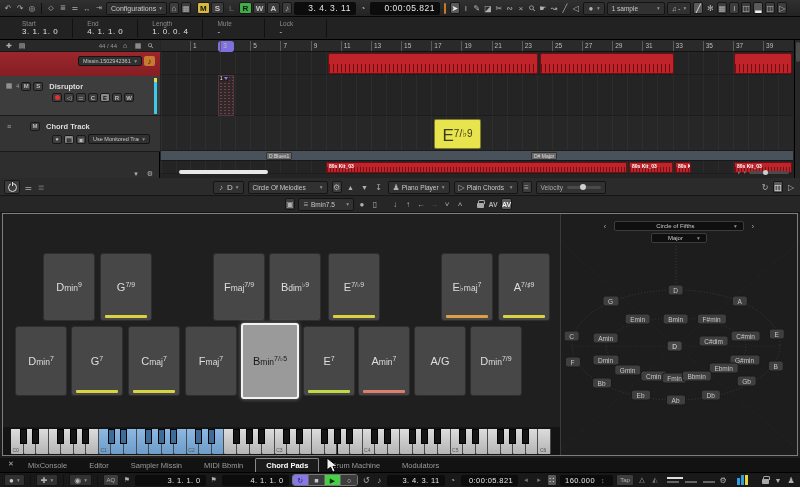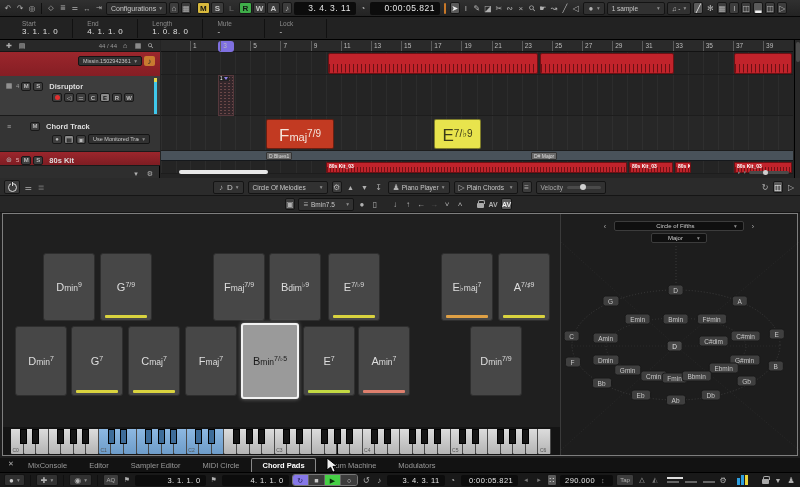--- a/index.html
+++ b/index.html
@@ -169,21 +169,21 @@
       <div class="iff">
         <span class="l">Start</span>
         <span class="v">3. 1. 1. 0</span>
       </div>
       <div class="iff">
         <span class="l">End</span>
         <span class="v">4. 1. 1. 0</span>
       </div>
       <div class="iff">
         <span class="l">Length</span>
-        <span class="v">1. 0. 8. 0</span>
+        <span class="v">1. 0. 0. 4</span>
       </div>
       <div class="iff">
         <span class="l">Mute</span>
         <span class="v">-</span>
       </div>
       <div class="iff">
         <span class="l">Lock</span>
         <span class="v">-</span>
       </div>
     </div>
@@ -241,29 +241,20 @@
           <span class="mbtn">●</span>
           <span class="mbtn on">▦</span>
           <span class="mbtn">▣</span>
           <div class="dd" style="height:10px;font-size:5.5px;width:62px;justify-content:space-between">
             <span style="overflow:hidden;white-space:nowrap;">Use Monitored Trac..</span>
             <span class="car">▾</span>
           </div>
         </div>
       </div>
 
-      <div class="trk" style="top:112px;height:14px;background:linear-gradient(#9b262c,#7e1d23);border-bottom:1px solid #1a1a1a;">
-        <div style="position:absolute;left:4px;top:2px;display:flex;gap:2px;align-items:center;">
-          <span class="ic sm">⊛</span>
-          <span style="color:#e8b5b5;font-size:6px;">5</span>
-          <span class="mbtn">M</span>
-          <span class="mbtn">S</span>
-          <span class="nm" style="margin-left:4px">80s Kit</span>
-        </div>
-      </div>
       <div style="position:absolute;right:4px;top:128px;display:flex;gap:4px;color:#888;">
         <span class="ic sm">▾</span>
         <span class="ic sm">⚙</span>
       </div>
     </div>
 
     <div id="events">
       <div class="evgrid"></div>
       <div id="ruler">
         <div id="locator"></div>
@@ -295,21 +286,20 @@
         </div>
       <div class="lane" style="top:35px;height:41px;border-bottom:1px solid #1d1d1d;">
         <div style="position:absolute;left:57px;top:0;width:16px;height:41px;background:#33262a;border:1px solid #55383c;background-image:radial-gradient(#6b4848 .5px,transparent .6px);background-size:4px 3px;">
           <div style="position:absolute;left:0;top:0;display:flex;align-items:center;gap:1px;background:#222;padding:0 1px;">
             <span style="font-size:4.5px;color:#fff">1</span>
             <span style="width:0;height:0;border-left:2px solid transparent;border-right:2px solid transparent;border-top:3px solid #8f80e8;"></span>
           </div>
         </div>
       </div>
       <div class="lane" id="chordLane" style="top:76px;height:35px;border-bottom:1px solid #1d1d1d;background:rgba(255,255,255,.015);">
-          <div class="cev" style="left: 105px; width: 68px; background: rgb(194, 58, 34); color: rgb(244, 228, 218);"><span class="ce-root">F</span><span class="ce-q">maj</span><span class="ce-sup">7/9</span></div>
           <div class="cev" style="left: 273px; width: 47px; background: rgb(232, 228, 77); color: rgb(58, 58, 24);"><span class="ce-root">E</span><span class="ce-q"></span><span class="ce-sup">7/♭9</span></div>
         </div>
       <div class="lane" id="scaleLane" style="top:111px;height:10px;background:#49525a;border-bottom:1px solid #15181c;">
           <span class="sclbl" style="left: 105px;">D Blues1</span>
           <span class="sclbl" style="left: 370px;">D# Major</span>
         </div>
       <div class="lane" id="kitLane" style="top:121px;height:13px;border-bottom:1px solid #1d1d1d;">
           <div class="kregion" style="left: 165px; width: 301px;">80s Kit_03</div>
           <div class="kregion" style="left: 468px; width: 44px;">80s Kit_03</div>
           <div class="kregion" style="left: 514px; width: 16px;">80s K</div>
@@ -453,20 +443,23 @@
             <div class="pad sel" style="left: 238px; top: 109px; width: 58px; height: 76px;">
               <span class="padlbl"><span class="p-root">B</span><span class="p-q">min</span><span class="p-sup">7/♭5</span></span>
             </div>
             <div class="pad" style="left: 300px; top: 112px; width: 52px; height: 70px;">
               <span class="padlbl"><span class="p-root">E</span><span class="p-q"></span><span class="p-sup">7</span></span>
               <div class="padbar" style="background: rgb(195, 217, 67);"></div>
             </div>
             <div class="pad" style="left: 355px; top: 112px; width: 52px; height: 70px;">
               <span class="padlbl"><span class="p-root">A</span><span class="p-q">min</span><span class="p-sup">7</span></span>
               <div class="padbar" style="background: rgb(222, 127, 109);"></div>
+            </div>
+            <div class="pad" style="left: 411px; top: 112px; width: 52px; height: 70px;">
+              <span class="padlbl"><span class="p-root">A/G</span><span class="p-q"></span><span class="p-sup"></span></span>
             </div>
             <div class="pad" style="left: 467px; top: 112px; width: 52px; height: 70px;">
               <span class="padlbl"><span class="p-root">D</span><span class="p-q">min</span><span class="p-sup">7/9</span></span>
             </div>
           </div>
         <div id="kbd">
           <div id="keys">
               <div class="wkey" style="left: 0px;"></div>
               <div class="wkey" style="left: 12.558px;"></div>
               <div class="wkey" style="left: 25.116px;"></div>
@@ -604,22 +597,22 @@
             <div class="cnode" style="left: 150px; top: 181px;">Db</div>
           </div>
       </div>
     </div>
   </div>
 
   <div id="tabbar">
     <span class="ic sm" style="margin-bottom:2px">✕</span>
   <span class="tab">MixConsole</span>
       <span class="tab">Editor</span>
-      <span class="tab">Sampler Editor</span>
-      <span class="tab">MIDI Circle</span>
+      <span class="tab">Sampler Missin</span>
+      <span class="tab">MIDI Bbmin</span>
       <span class="tab active">Chord Pads</span>
       <span class="tab">Drum Machine</span>
       <span class="tab">Modulators</span>
     </div>
   <svg id="cursor" width="13" height="17">
     <polygon points="1,1 1,13 4.6,10.2 6.8,15.2 9.2,14.1 7,9.4 11.5,9.4" fill="#f0f0f0" stroke="#000" stroke-width="1"></polygon>
   </svg>
 
   <div id="transport">
     <div class="dd" style="height:12px">
@@ -650,21 +643,21 @@
     </div>
     <span class="ic">↺</span>
     <span class="ic">♪</span>
     <div class="tpf" style="width:60px;justify-content:flex-end">3. 4. 3. 11</div>
     <span class="ic">◔</span>
     <div class="tpf" style="width:60px;justify-content:flex-end">0:00:05.821</div>
     <span class="ic sm" style="color:#777">◂</span>
     <span class="ic sm" style="color:#777">▸</span>
     <span class="ic boxed activebox">∷</span>
     <div class="tpf" style="gap:3px">
-        <span>290.000</span>
+        <span>160.000</span>
         <span class="ic sm" style="color:#888">↕</span>
       </div>
     <span class="ic boxed" style="font-size:6px;min-width:18px">Tap</span>
     <span class="ic sm">△</span>
     <span class="ic sm" style="color:#777">◭</span>
     <div style="display:flex;flex-direction:column;gap:2px;margin-left:4px">
       <div style="width:16px;height:2px;background:#ddd"></div>
       <div style="display:flex;gap:6px">
           <div style="width:12px;height:2px;background:#666"></div>
           <div style="width:12px;height:2px;background:#666"></div>

